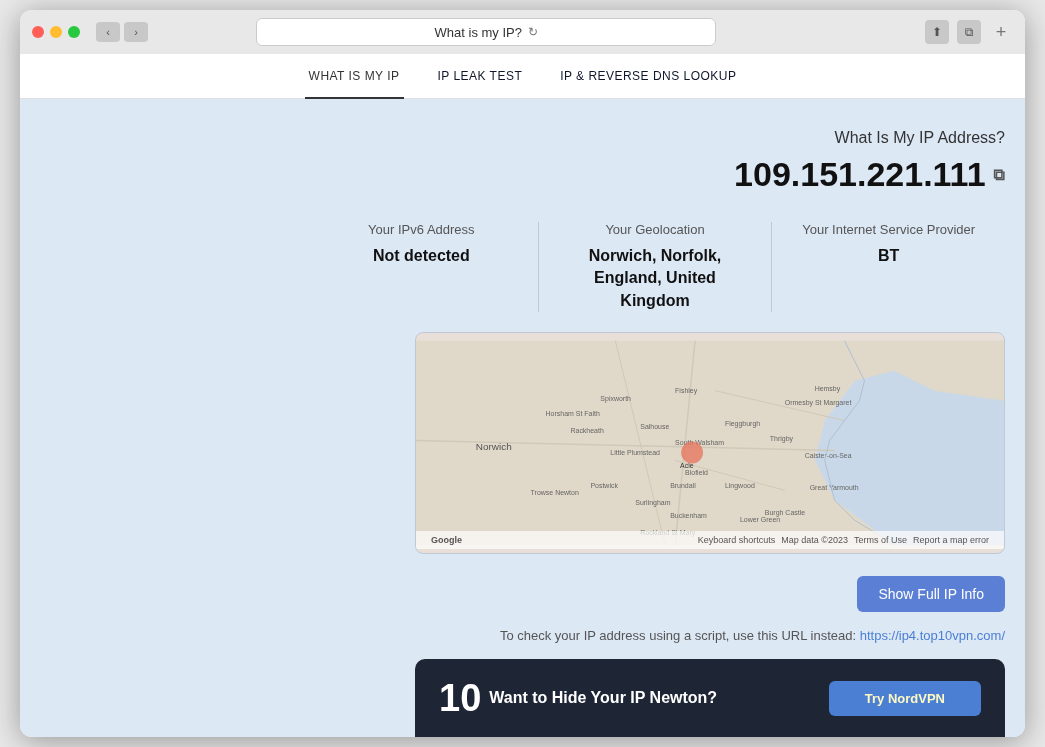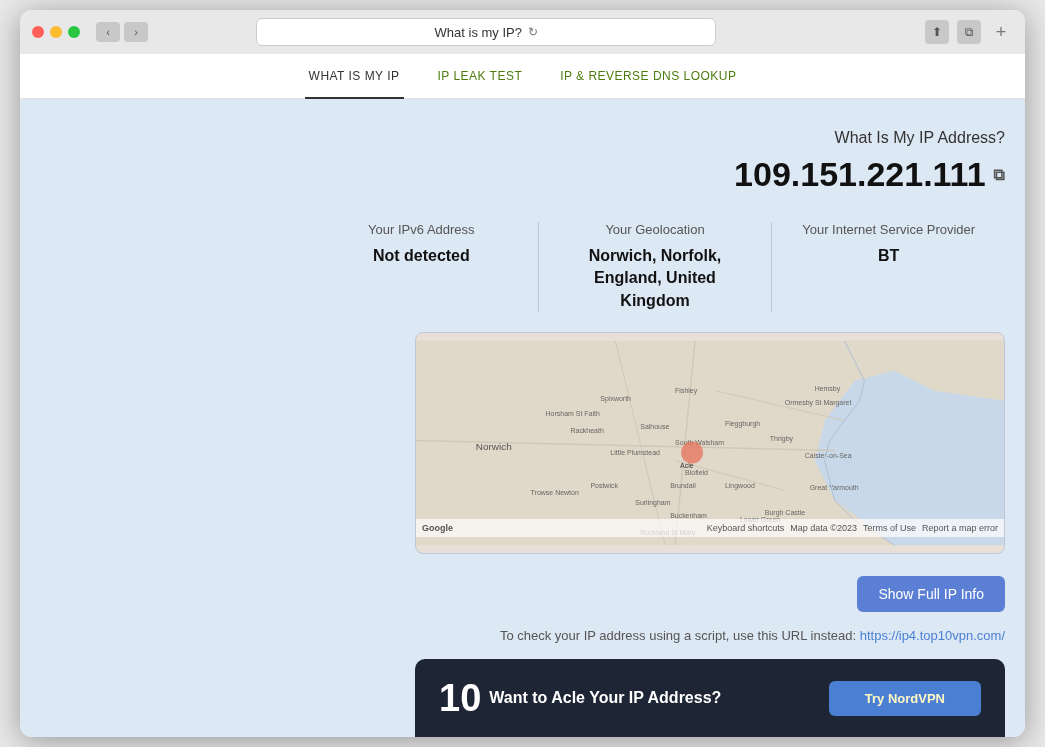--- a/index.html
+++ b/index.html
@@ -117,21 +117,21 @@
       display: flex;
       justify-content: center;
       gap: 30px;
       padding: 0;
       flex-shrink: 0;
     }
     .site-nav-item {
       padding: 14px 4px;
       font-size: 12px;
       font-weight: 500;
-      color: #4d7c0f;
+      color: #0f172a;
       cursor: pointer;
       letter-spacing: 0.04em;
       text-transform: uppercase;
       border-bottom: 2px solid transparent;
       position: relative;
       top: 1px;
     }
     .site-nav-item.active {
       color: #333;
       border-bottom: 2px solid #333;
@@ -206,28 +206,28 @@
       margin-bottom: 22px;
       flex-shrink: 0;
     }
     
     .map-svg {
       width: 100%;
       height: 100%;
     }
     .map-footer {
       position: absolute;
-      bottom: 16px;
+      bottom: 4px;
       left: 0;
       right: 0;
       height: 18px;
       background: rgba(255,255,255,0.7);
       display: flex;
       align-items: center;
-      padding: 0 6px;
+      padding: 0 15px;
       font-size: 9px;
       color: #555;
       gap: 8px;
     }
     .map-footer-right {
       margin-left: auto;
       display: flex;
       gap: 6px;
     }
     .google-logo {
@@ -410,18 +410,18 @@
     <button class="show-full-btn">Show Full IP Info</button>
 
     <p class="script-url-text">
       <span>To check your IP address using a script, use this URL instead:</span>
       <a class="script-url-link">https://ip4.top10vpn.com/</a>
     </p>
 
     <div class="hide-ip-banner">
       <div class="hide-ip-left">
         <span class="hide-ip-number">10</span>
-        <span class="hide-ip-text">Want to Acle Your IP Address?</span>
+        <span class="hide-ip-text">Want to Hide Your IP Newton?</span>
       </div>
       <button class="try-vpn-btn">Try NordVPN</button>
     </div>
   </div>
 </div>
 
 </body></html>

